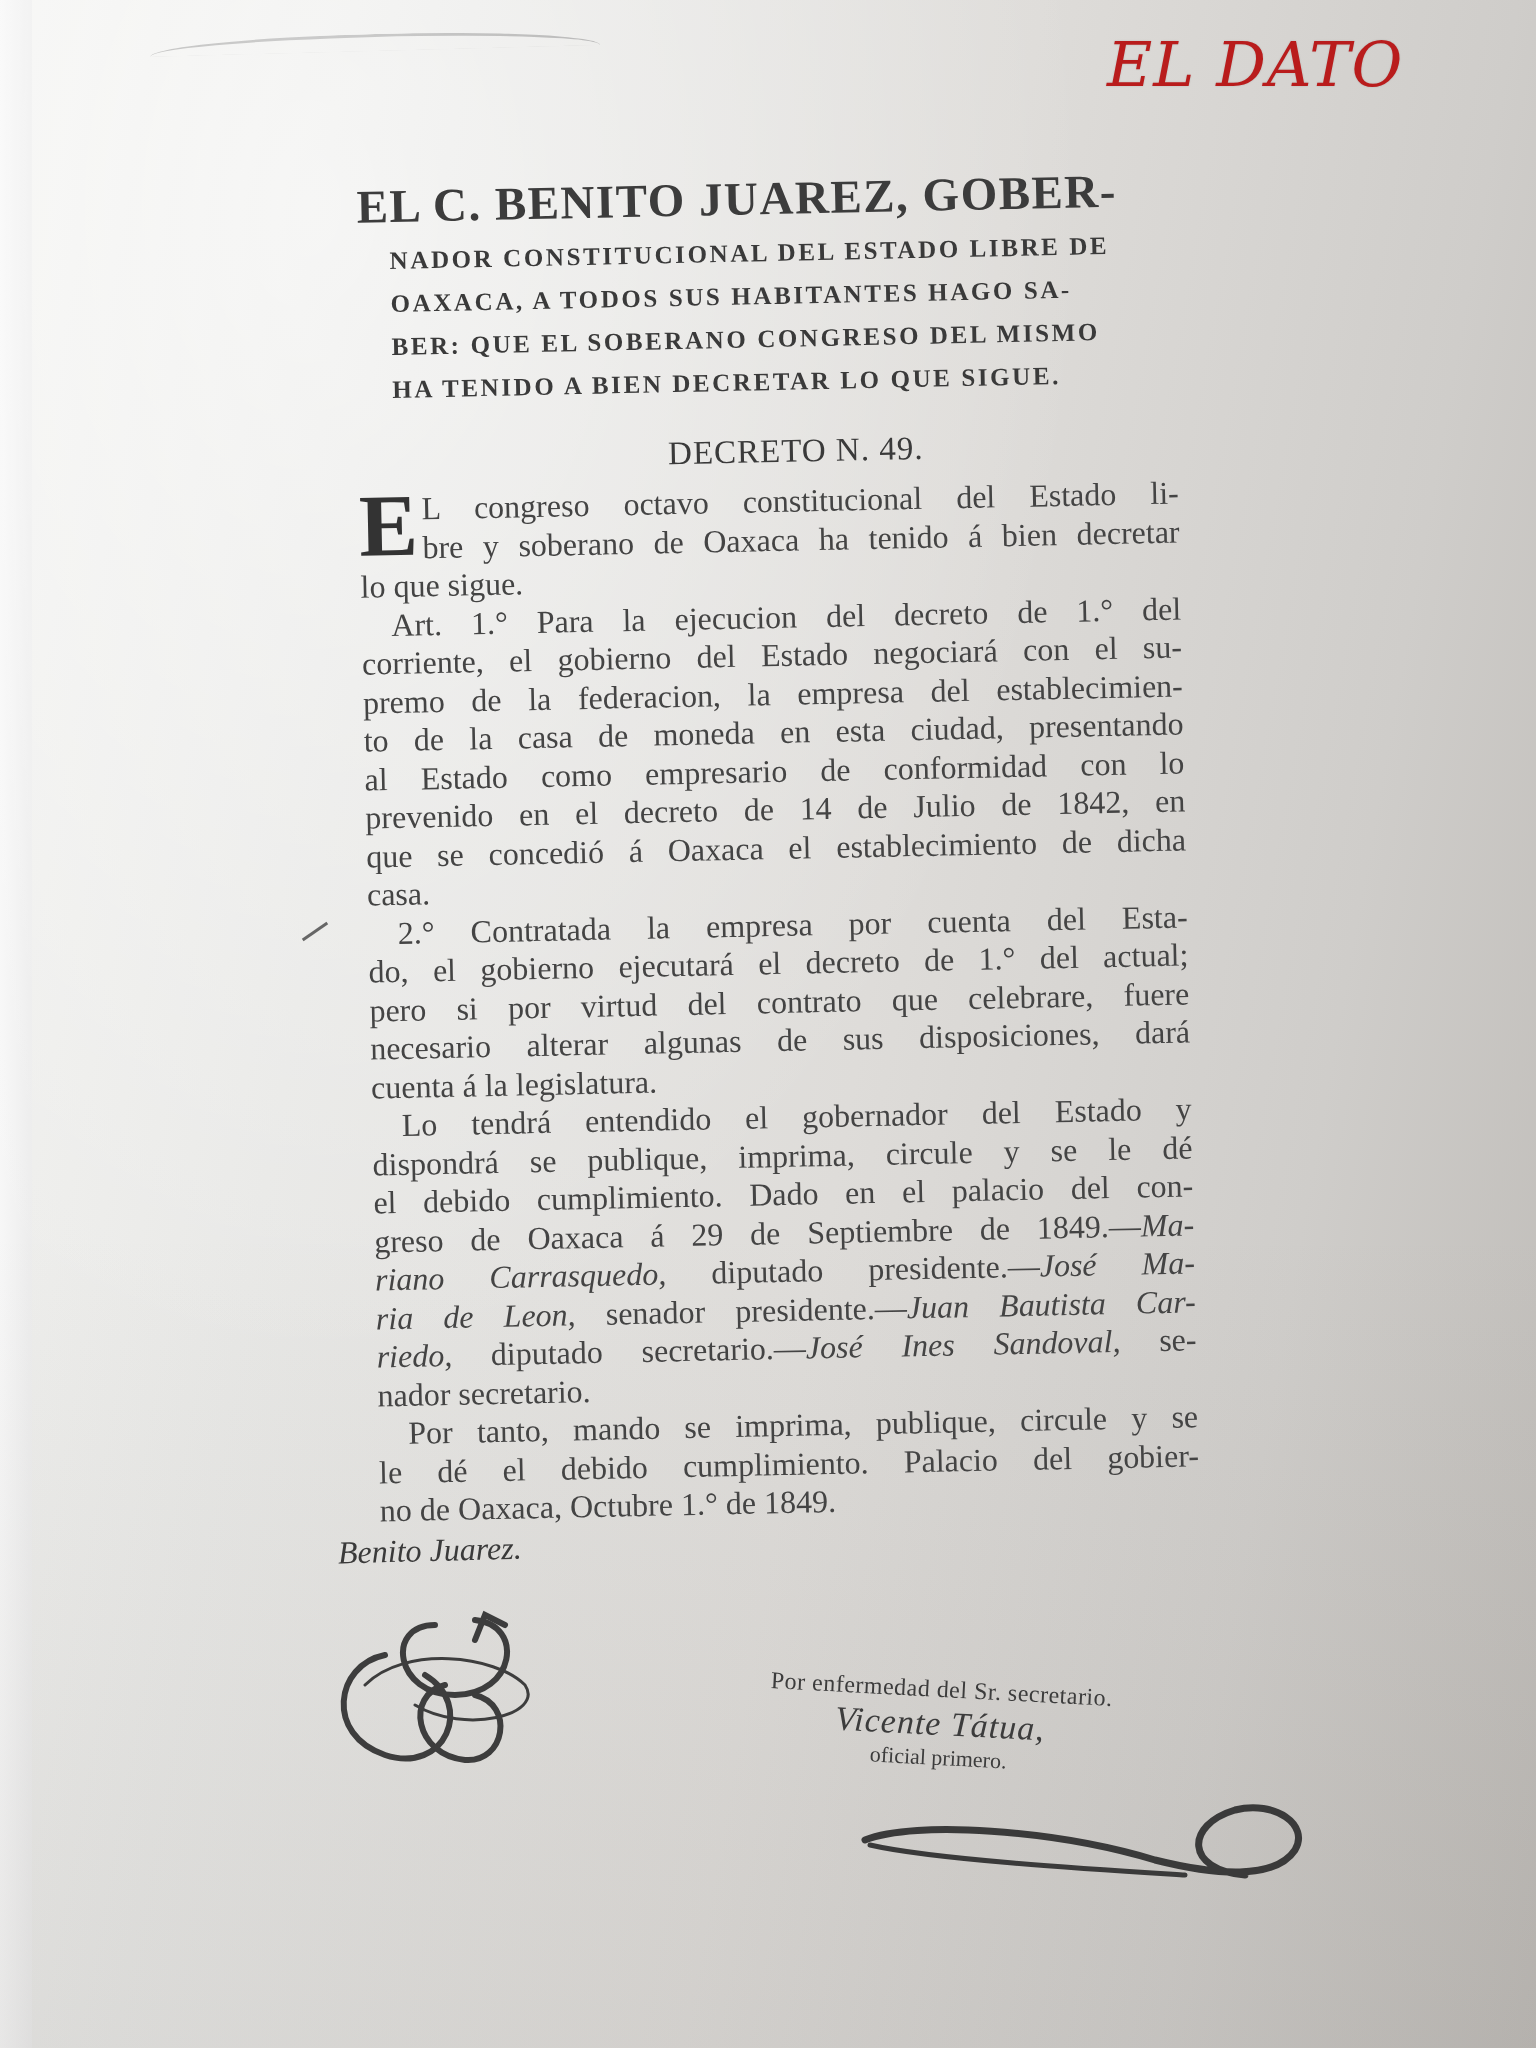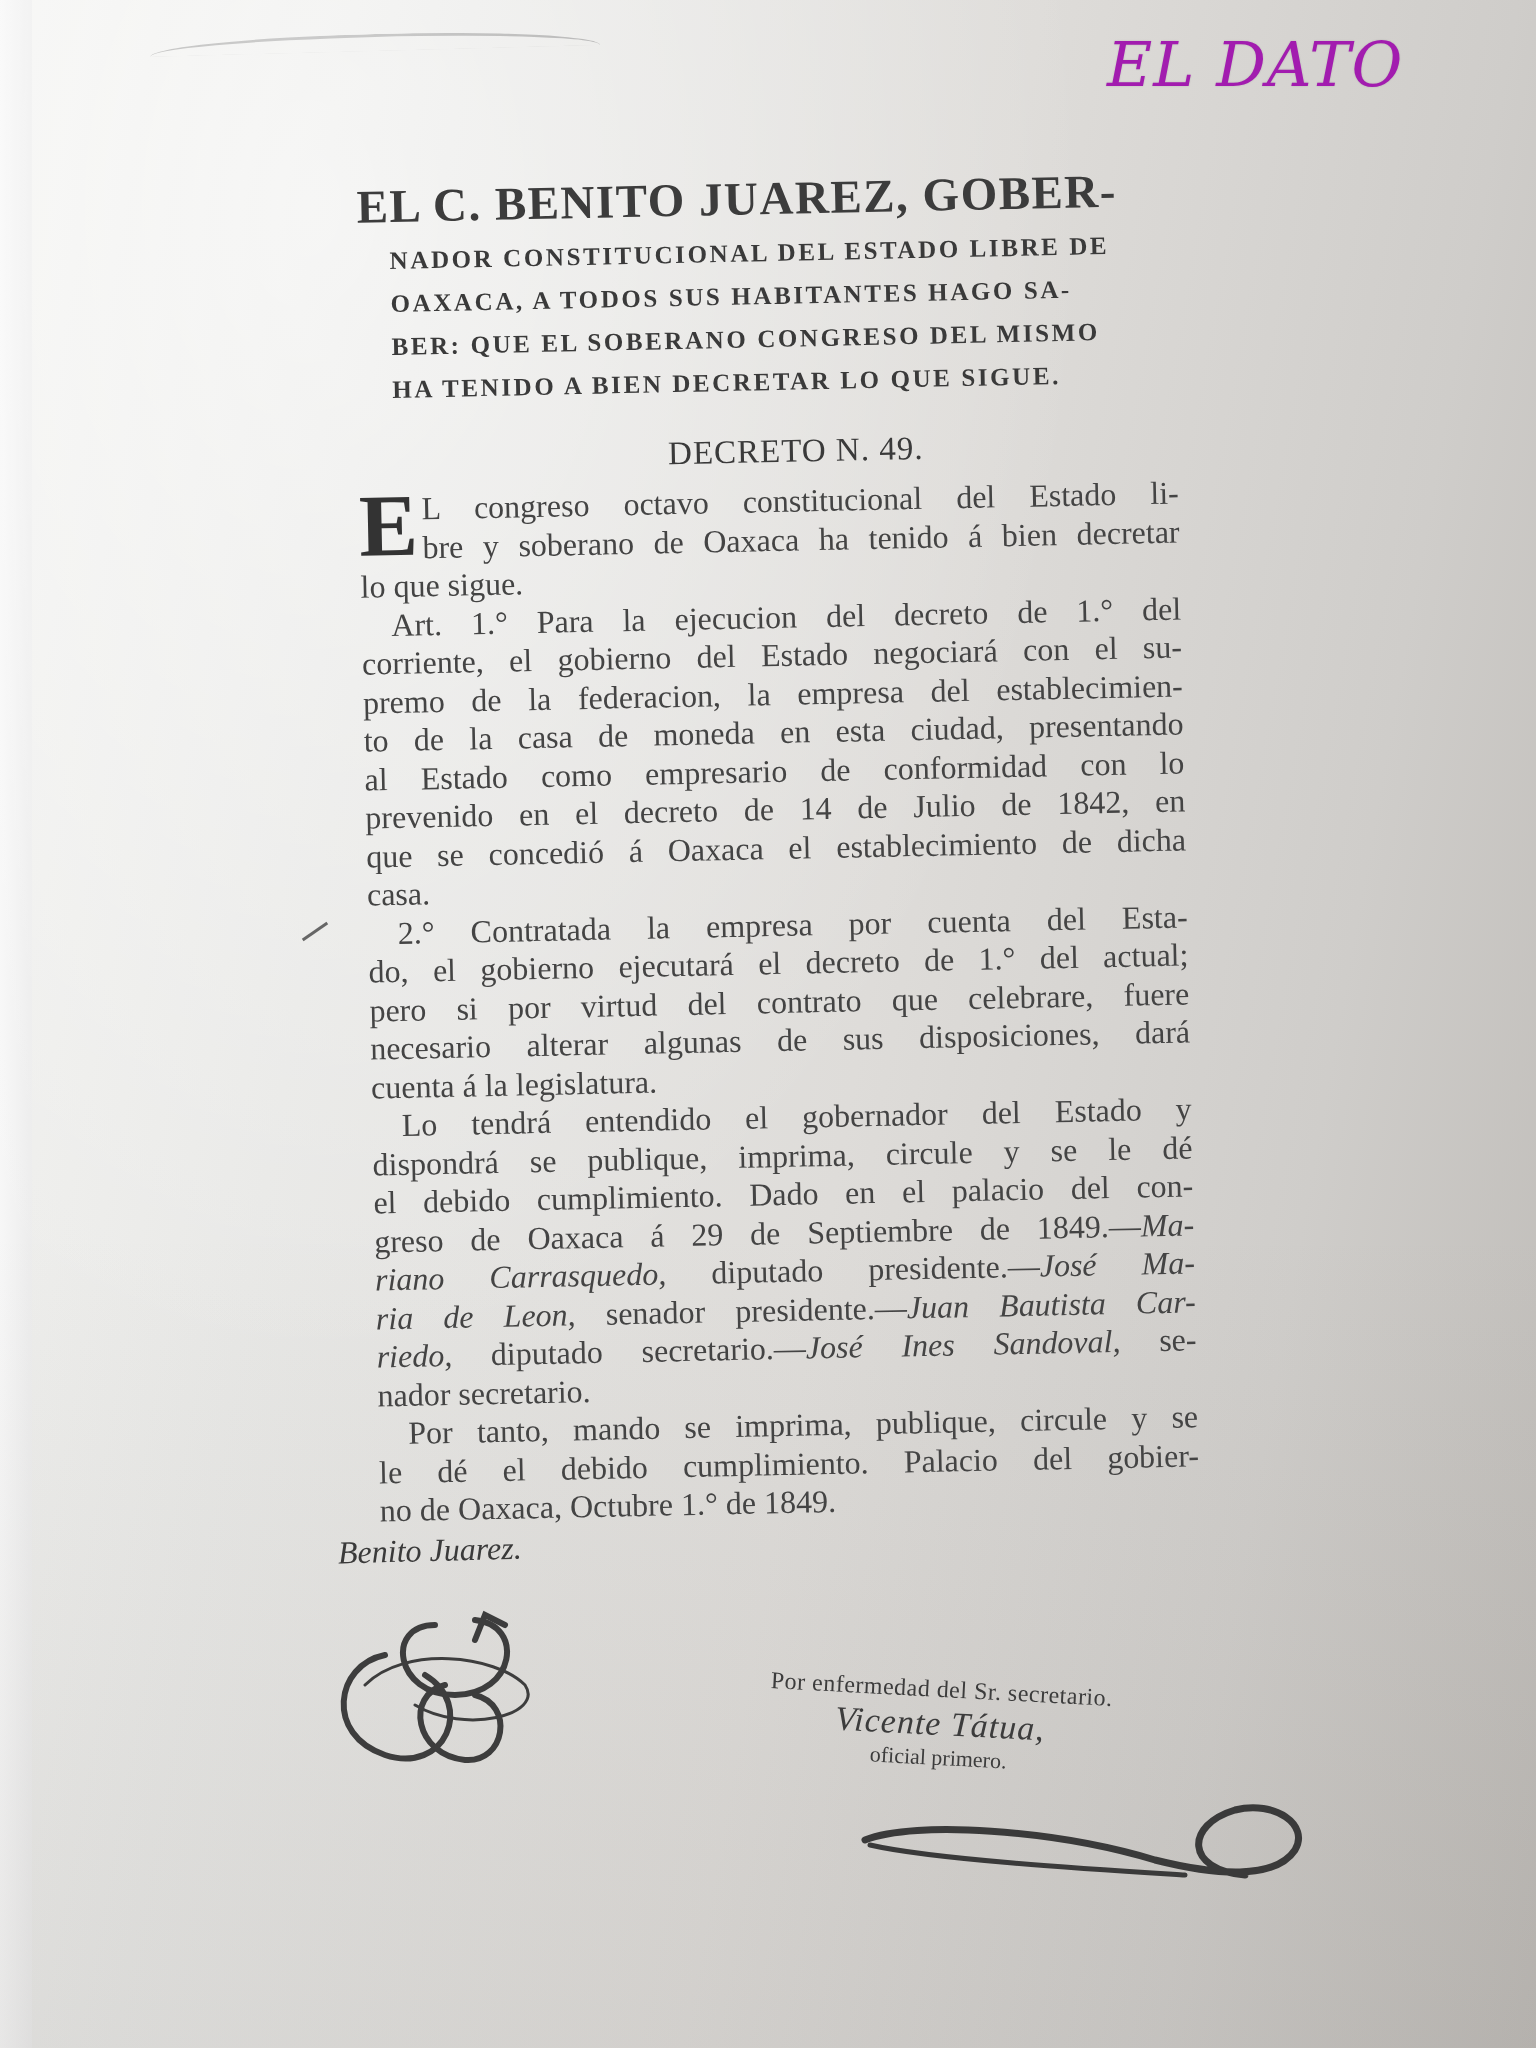--- a/index.html
+++ b/index.html
@@ -17,21 +17,21 @@
   }
   .left-edge { position:absolute; left:0; top:0; width:32px; height:2048px; background:linear-gradient(90deg,#f7f7f7,#ececec); }
   .top-curl {
     position:absolute; left:150px; top:34px; width:450px; height:14px;
     border-top:3px solid rgba(90,90,90,0.55); border-radius:50% 50% 0 0 / 100% 100% 0 0;
     transform:rotate(-1.5deg);
   }
   .watermark {
     position:absolute; left:1107px; top:28px;
     font-family:"DejaVu Serif", "Liberation Serif", serif; font-style:italic;
-    font-size:62px; color:#a21caf; letter-spacing:1px;
+    font-size:62px; color:#b91c1c; letter-spacing:1px;
     text-shadow:0 0 2px rgba(0,0,0,0.15);
   }
   .doc {
     position:absolute; left:340px; top:180px; width:840px;
     transform:rotate(-1.2deg); transform-origin:0 0;
   }
   .heading1 {
     font-family:"Liberation Serif", "DejaVu Serif", serif; font-weight:bold;
     font-size:47px; letter-spacing:1.5px; color:#3c3c3c; margin:0 0 0 16px; white-space:nowrap;
   }

